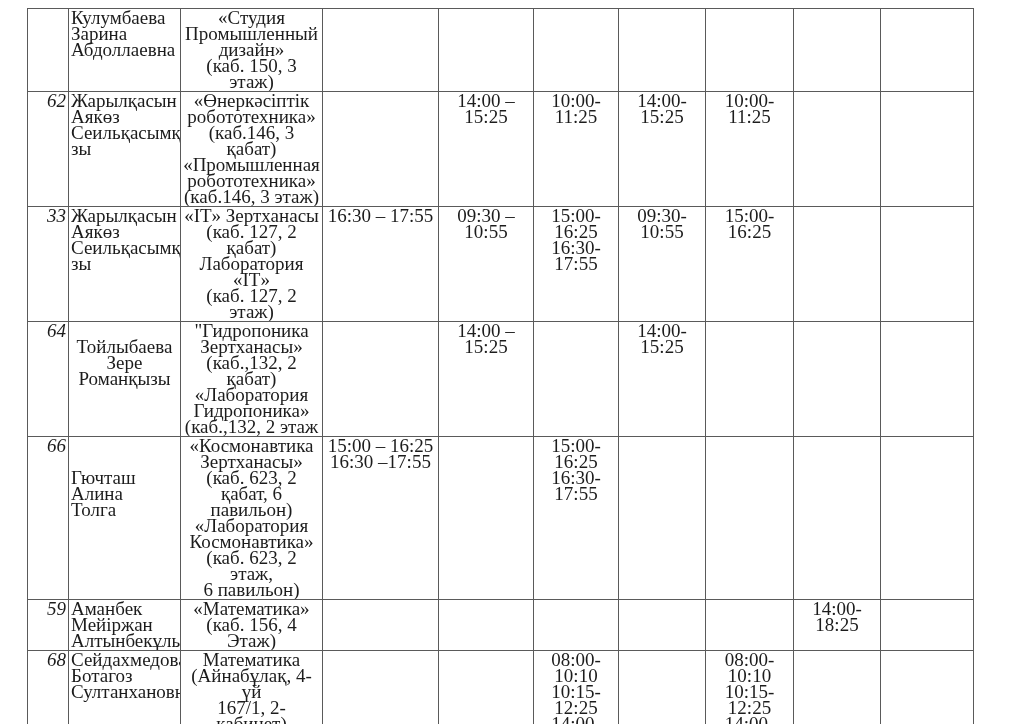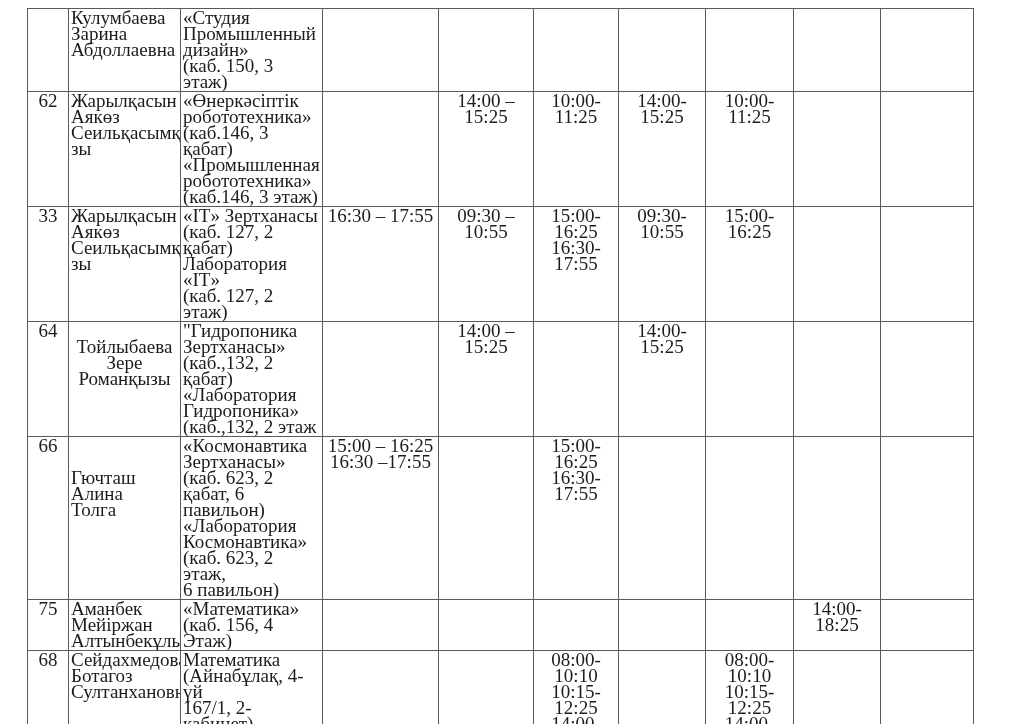--- a/index.html
+++ b/index.html
@@ -24,24 +24,24 @@
     font-size: 19px;
     line-height: 16px;
   }
   table.schedule td {
     border: 1px solid #5a5a5a;
     vertical-align: top;
     padding: 1px 2px;
     white-space: pre-line;
     overflow: hidden;
   }
-  td.num    { text-align: center; padding-left: 5px; }
+  td.num    { text-align: right; padding-left: 5px; font-style: italic; }
   td.name   { text-align: left; padding-left: 5px; }
   td.name-c { text-align: center; }
-  td.course { text-align: left; }
+  td.course { text-align: center; }
   td.time   { text-align: center; }
   tr.r0 { height: 67px; }
   tr.r1 { height: 103px; }
   tr.r2 { height: 67px; }
   tr.r3 { height: 100px; margin-left: 17px; }
   tr.r4 { height: 98px; }
   tr.r5 { height: 140px; }
   tr.r6 { height: 50px; }
   tr.r7 { height: 67px; }
 </style>
@@ -157,21 +157,21 @@
 16:30 –17:55</td>
         <td class="time"></td>
         <td class="time">15:00-16:25
 16:30-17:55</td>
         <td class="time"></td>
         <td class="time"></td>
         <td class="time"></td>
         <td class="time"></td>
       </tr>
       <tr class="r6">
-        <td class="num">75</td>
+        <td class="num">59</td>
         <td class="name">Аманбек
 Мейіржан
 Алтынбекұлы</td>
         <td class="course">«Математика»
 (каб. 156, 4 Этаж)</td>
         <td class="time"></td>
         <td class="time"></td>
         <td class="time"></td>
         <td class="time"></td>
         <td class="time"></td>

